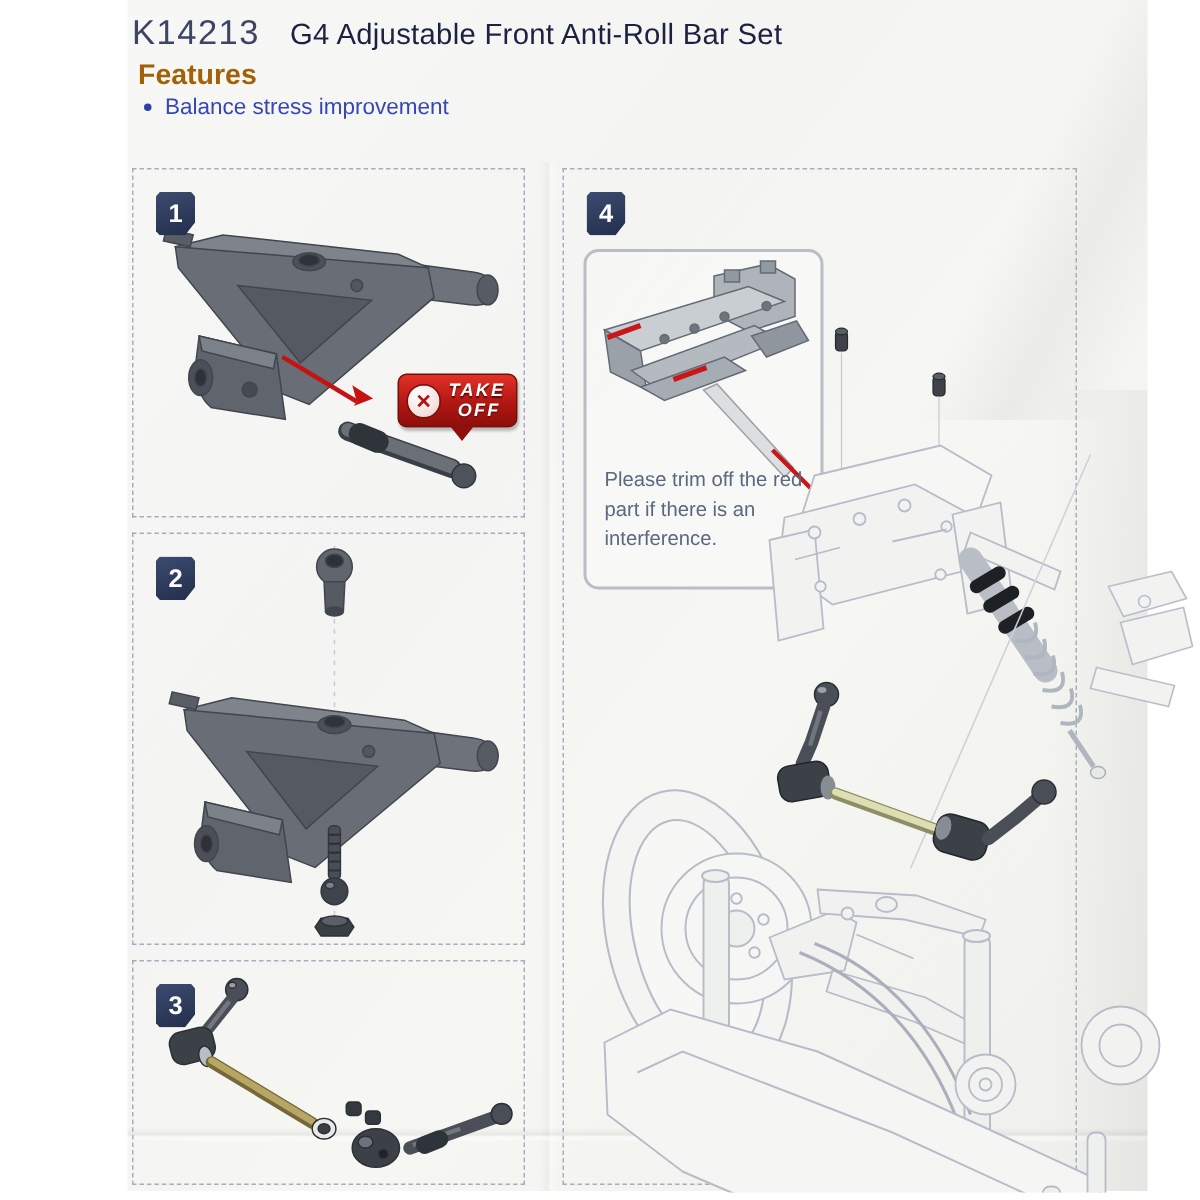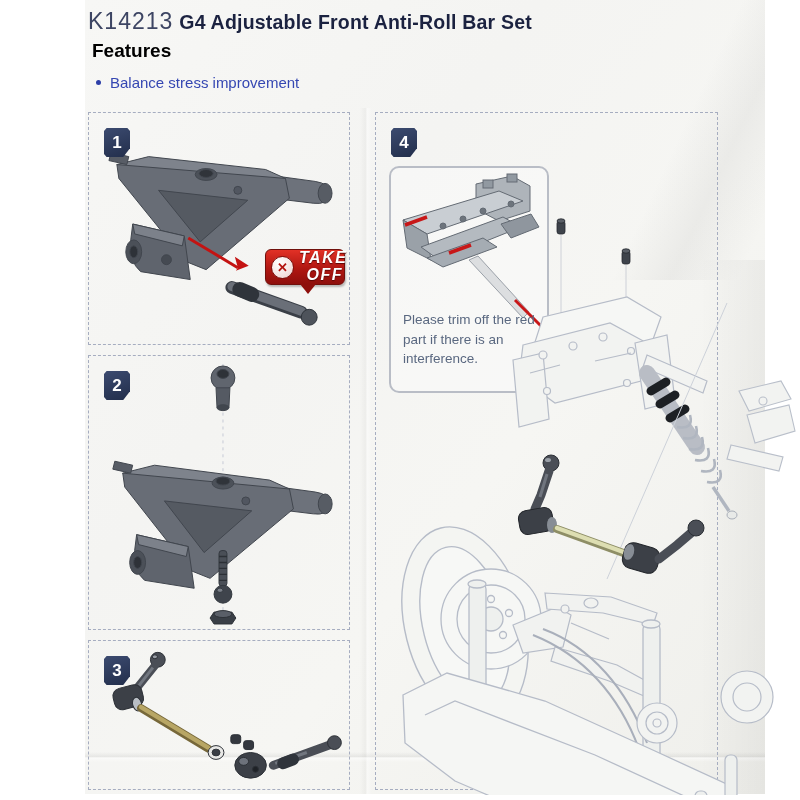--- a/index.html
+++ b/index.html
@@ -23,25 +23,25 @@
   }
   .shade-tr{
     position:absolute;left:555px;top:0;width:210px;height:280px;
     background:linear-gradient(115deg,rgba(0,0,0,0) 55%,rgba(120,120,120,0.09) 72%,rgba(0,0,0,0) 92%);
   }
   .shade-right{
     position:absolute;left:700px;top:260px;width:65px;height:534px;
     background:linear-gradient(90deg,rgba(0,0,0,0) 0%,rgba(0,0,0,0.045) 100%);
   }
   
-  .title-row{position:absolute;left:88px;top:8px;display:flex;align-items:baseline;gap:6px;white-space:nowrap;}
+  .title-row{position:absolute;left:88px;top:8px;display:flex;align-items:baseline;gap:20px;white-space:nowrap;}
   .product-code{font-size:23px;color:#3d4563;letter-spacing:1px;}
-  .product-title{font-size:19.5px;font-weight:bold;color:#1b2240;letter-spacing:0.2px;}
-  .features-heading{position:absolute;left:92px;top:40px;font-size:19px;font-weight:bold;color:#000000;}
-  .features-list{position:absolute;left:96px;top:74px;display:flex;flex-direction:column;gap:9px;}
+  .product-title{font-size:19.5px;font-weight:normal;color:#1b2240;letter-spacing:0.2px;}
+  .features-heading{position:absolute;left:92px;top:40px;font-size:19px;font-weight:bold;color:#a16207;}
+  .features-list{position:absolute;left:96px;top:63px;display:flex;flex-direction:column;gap:9px;}
   .feature-item{font-size:15px;color:#3547b2;display:flex;align-items:center;}
   .feature-item .dot{width:5px;height:5px;border-radius:50%;background:#2d3fa8;margin-right:9px;flex:0 0 auto;}
   
   .step-box{position:absolute;border:1px dashed #a6adc0;box-sizing:border-box;}
   #box1{left:88px;top:112px;width:262px;height:233px;}
   #box2{left:88px;top:355px;width:262px;height:275px;}
   #box3{left:88px;top:640px;width:262px;height:150px;}
   #box4{left:375px;top:112px;width:343px;height:678px;}
   .step-badge{
     position:absolute;left:15px;top:15px;width:26px;height:29px;
@@ -64,21 +64,21 @@
     content:"";position:absolute;left:34px;top:100%;
     border:8px solid transparent;border-top:10px solid #8e0f0c;border-bottom:0;
   }
   .takeoff-x{
     width:21px;height:21px;border-radius:50%;flex:0 0 auto;
     background:radial-gradient(circle at 35% 30%,#ffffff 0%,#f3dedc 70%,#d8b8b4 100%);
     border:1px solid #7c0f0c;color:#b41410;font-weight:bold;font-size:13px;
     display:flex;align-items:center;justify-content:center;line-height:1;
   }
   .takeoff-text{display:flex;flex-direction:column;line-height:1.05;color:#fff;
-    font-style:italic;font-weight:bold;font-size:16px;letter-spacing:1.5px;
+    font-style:italic;font-weight:bold;font-size:12px;letter-spacing:1.5px;
     text-shadow:0 1px 1px #5a0605;}
   .takeoff-text span:last-child{padding-left:3px;text-align:center;}
   
   .trim-box{
     position:absolute;left:13px;top:53px;width:160px;height:227px;box-sizing:border-box;
     border:2px solid #b9bdc6;border-radius:10px;
     background:rgba(250,250,249,0.55);
   }
   .trim-note{
     position:absolute;left:12px;top:142px;width:138px;

